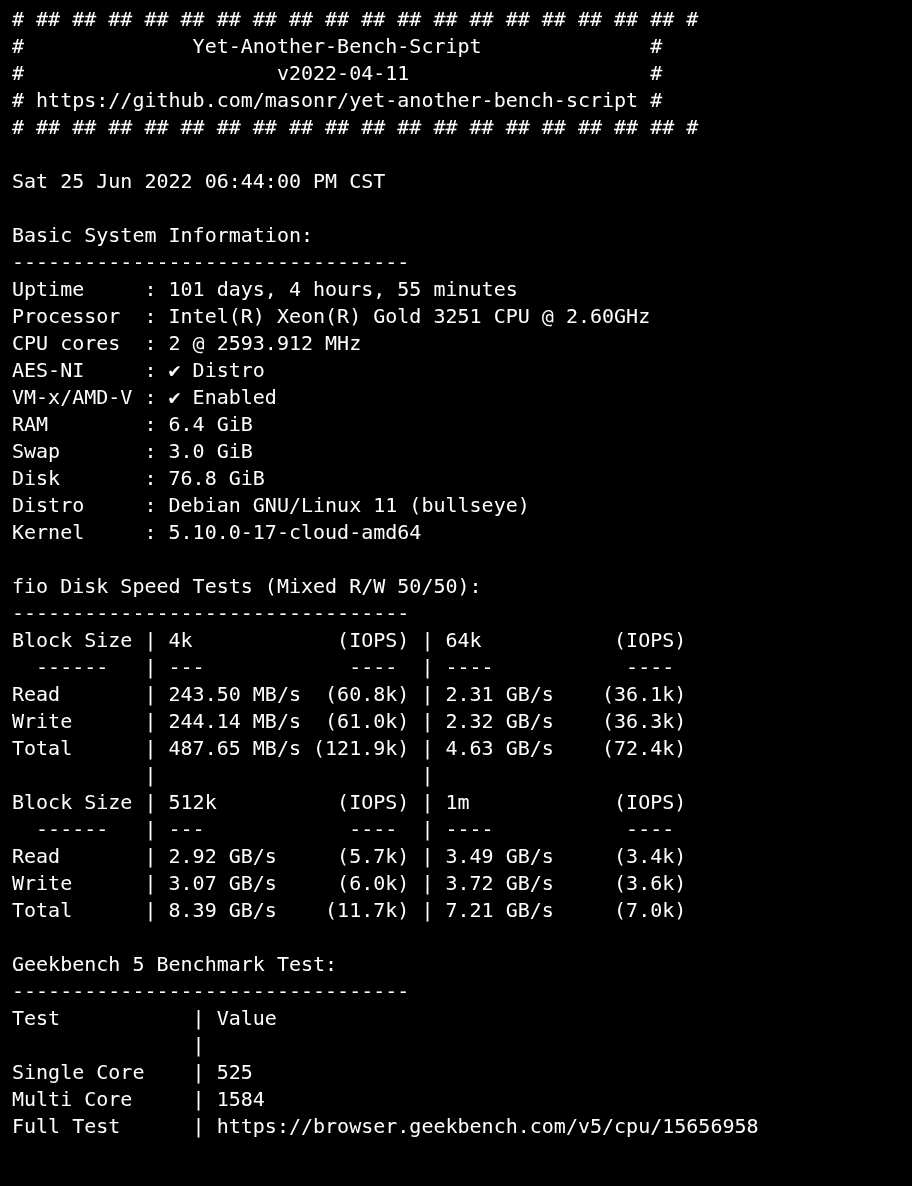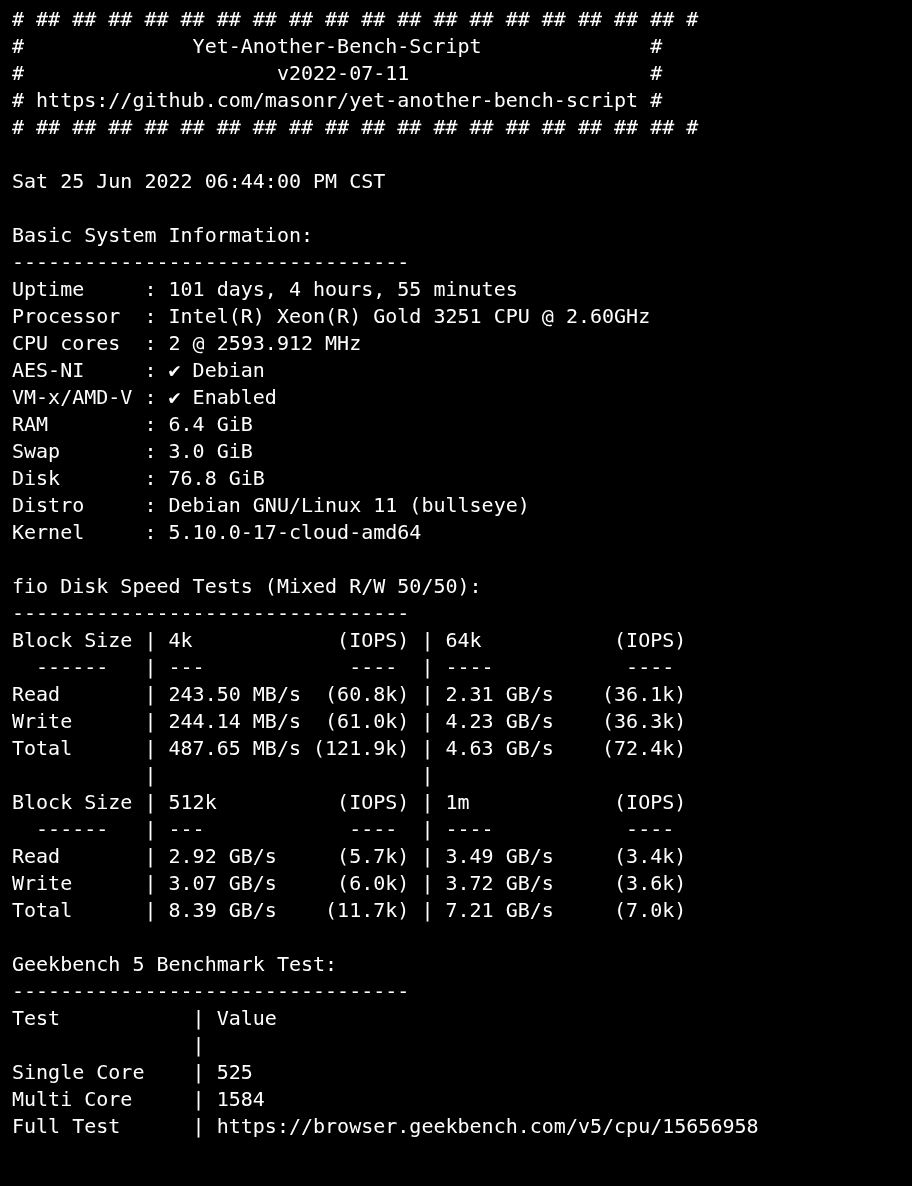--- a/index.html
+++ b/index.html
@@ -19,45 +19,45 @@
     padding: 6px 12px 12px 12px;
     white-space: pre;
     font-family: inherit;
   }
 </style>
 </head>
 <body>
 
 <pre><span># ## ## ## ## ## ## ## ## ## ## ## ## ## ## ## ## ## ## #</span>
 <span>#              Yet-Another-Bench-Script              #</span>
-<span>#                     v2022-07-11                    #</span>
+<span>#                     v2022-04-11                    #</span>
 <span># https://github.com/masonr/yet-another-bench-script #</span>
 <span># ## ## ## ## ## ## ## ## ## ## ## ## ## ## ## ## ## ## #</span>
 
 <span>Sat 25 Jun 2022 06:44:00 PM CST</span>
 
 <span>Basic System Information:</span>
 <span>---------------------------------</span>
 <span>Uptime     : 101 days, 4 hours, 55 minutes</span>
 <span>Processor  : Intel(R) Xeon(R) Gold 3251 CPU @ 2.60GHz</span>
 <span>CPU cores  : 2 @ 2593.912 MHz</span>
-<span>AES-NI     : ✔ Debian</span>
+<span>AES-NI     : ✔ Distro</span>
 <span>VM-x/AMD-V : ✔ Enabled</span>
 <span>RAM        : 6.4 GiB</span>
 <span>Swap       : 3.0 GiB</span>
 <span>Disk       : 76.8 GiB</span>
 <span>Distro     : Debian GNU/Linux 11 (bullseye)</span>
 <span>Kernel     : 5.10.0-17-cloud-amd64</span>
 
 <span>fio Disk Speed Tests (Mixed R/W 50/50):</span>
 <span>---------------------------------</span>
 <span>Block Size | 4k            (IOPS) | 64k           (IOPS)</span>
 <span>  ------   | ---            ----  | ----           ---- </span>
 <span>Read       | 243.50 MB/s  (60.8k) | 2.31 GB/s    (36.1k)</span>
-<span>Write      | 244.14 MB/s  (61.0k) | 4.23 GB/s    (36.3k)</span>
+<span>Write      | 244.14 MB/s  (61.0k) | 2.32 GB/s    (36.3k)</span>
 <span>Total      | 487.65 MB/s (121.9k) | 4.63 GB/s    (72.4k)</span>
 <span>           |                      |                     </span>
 <span>Block Size | 512k          (IOPS) | 1m            (IOPS)</span>
 <span>  ------   | ---            ----  | ----           ---- </span>
 <span>Read       | 2.92 GB/s     (5.7k) | 3.49 GB/s     (3.4k)</span>
 <span>Write      | 3.07 GB/s     (6.0k) | 3.72 GB/s     (3.6k)</span>
 <span>Total      | 8.39 GB/s    (11.7k) | 7.21 GB/s     (7.0k)</span>
 
 <span>Geekbench 5 Benchmark Test:</span>
 <span>---------------------------------</span>

